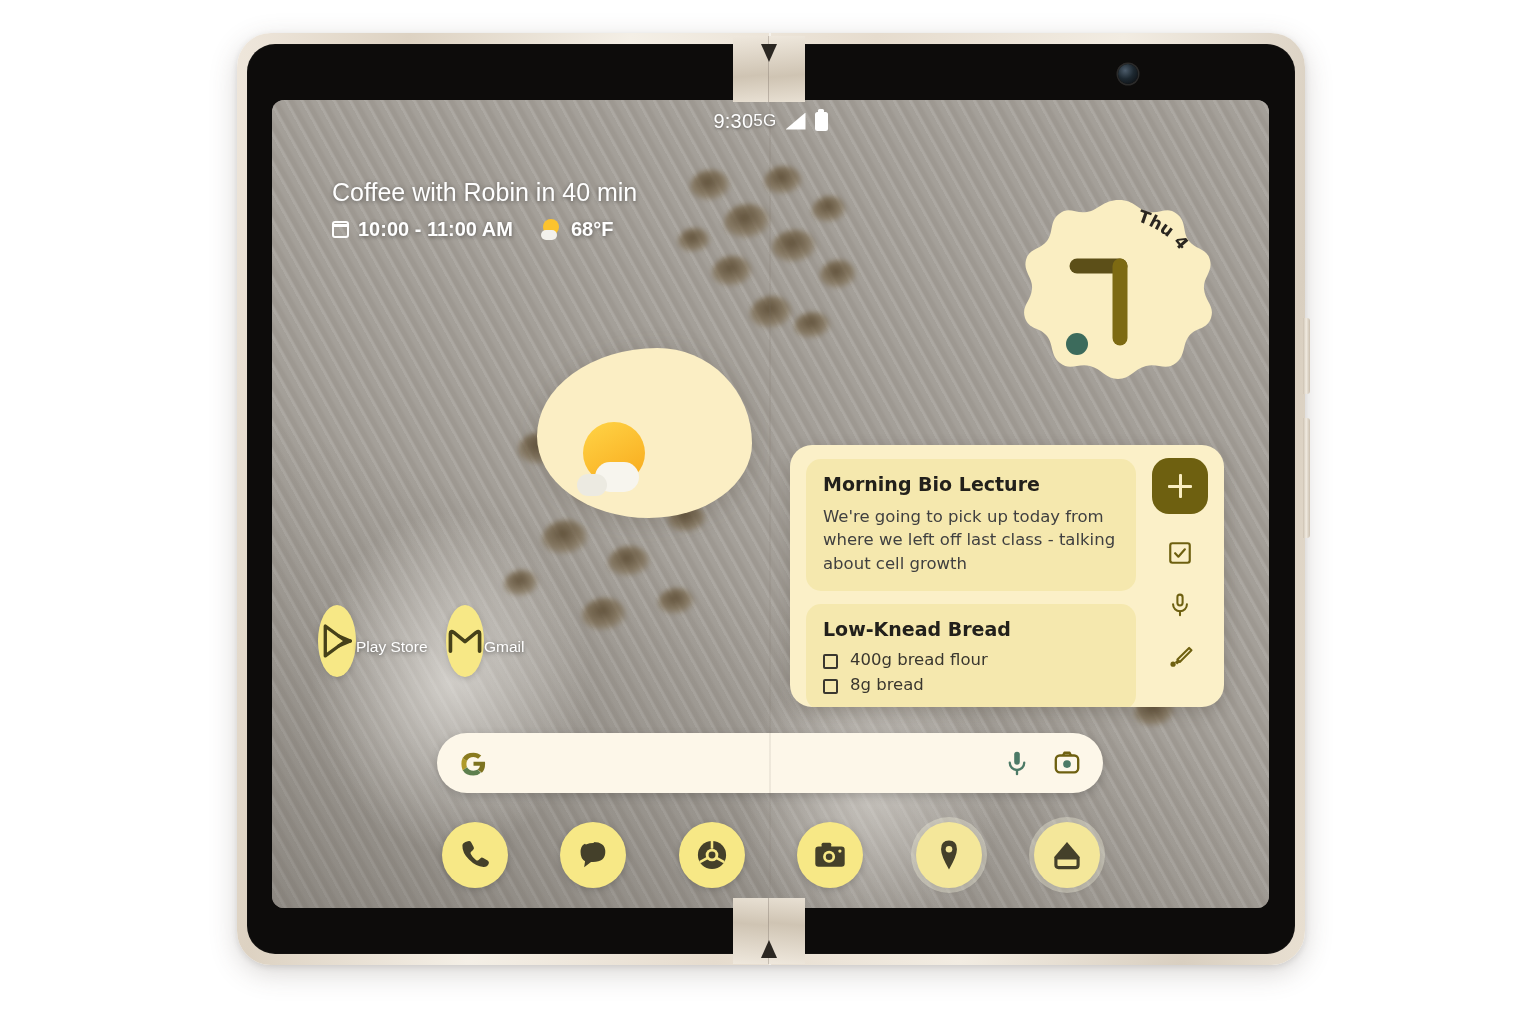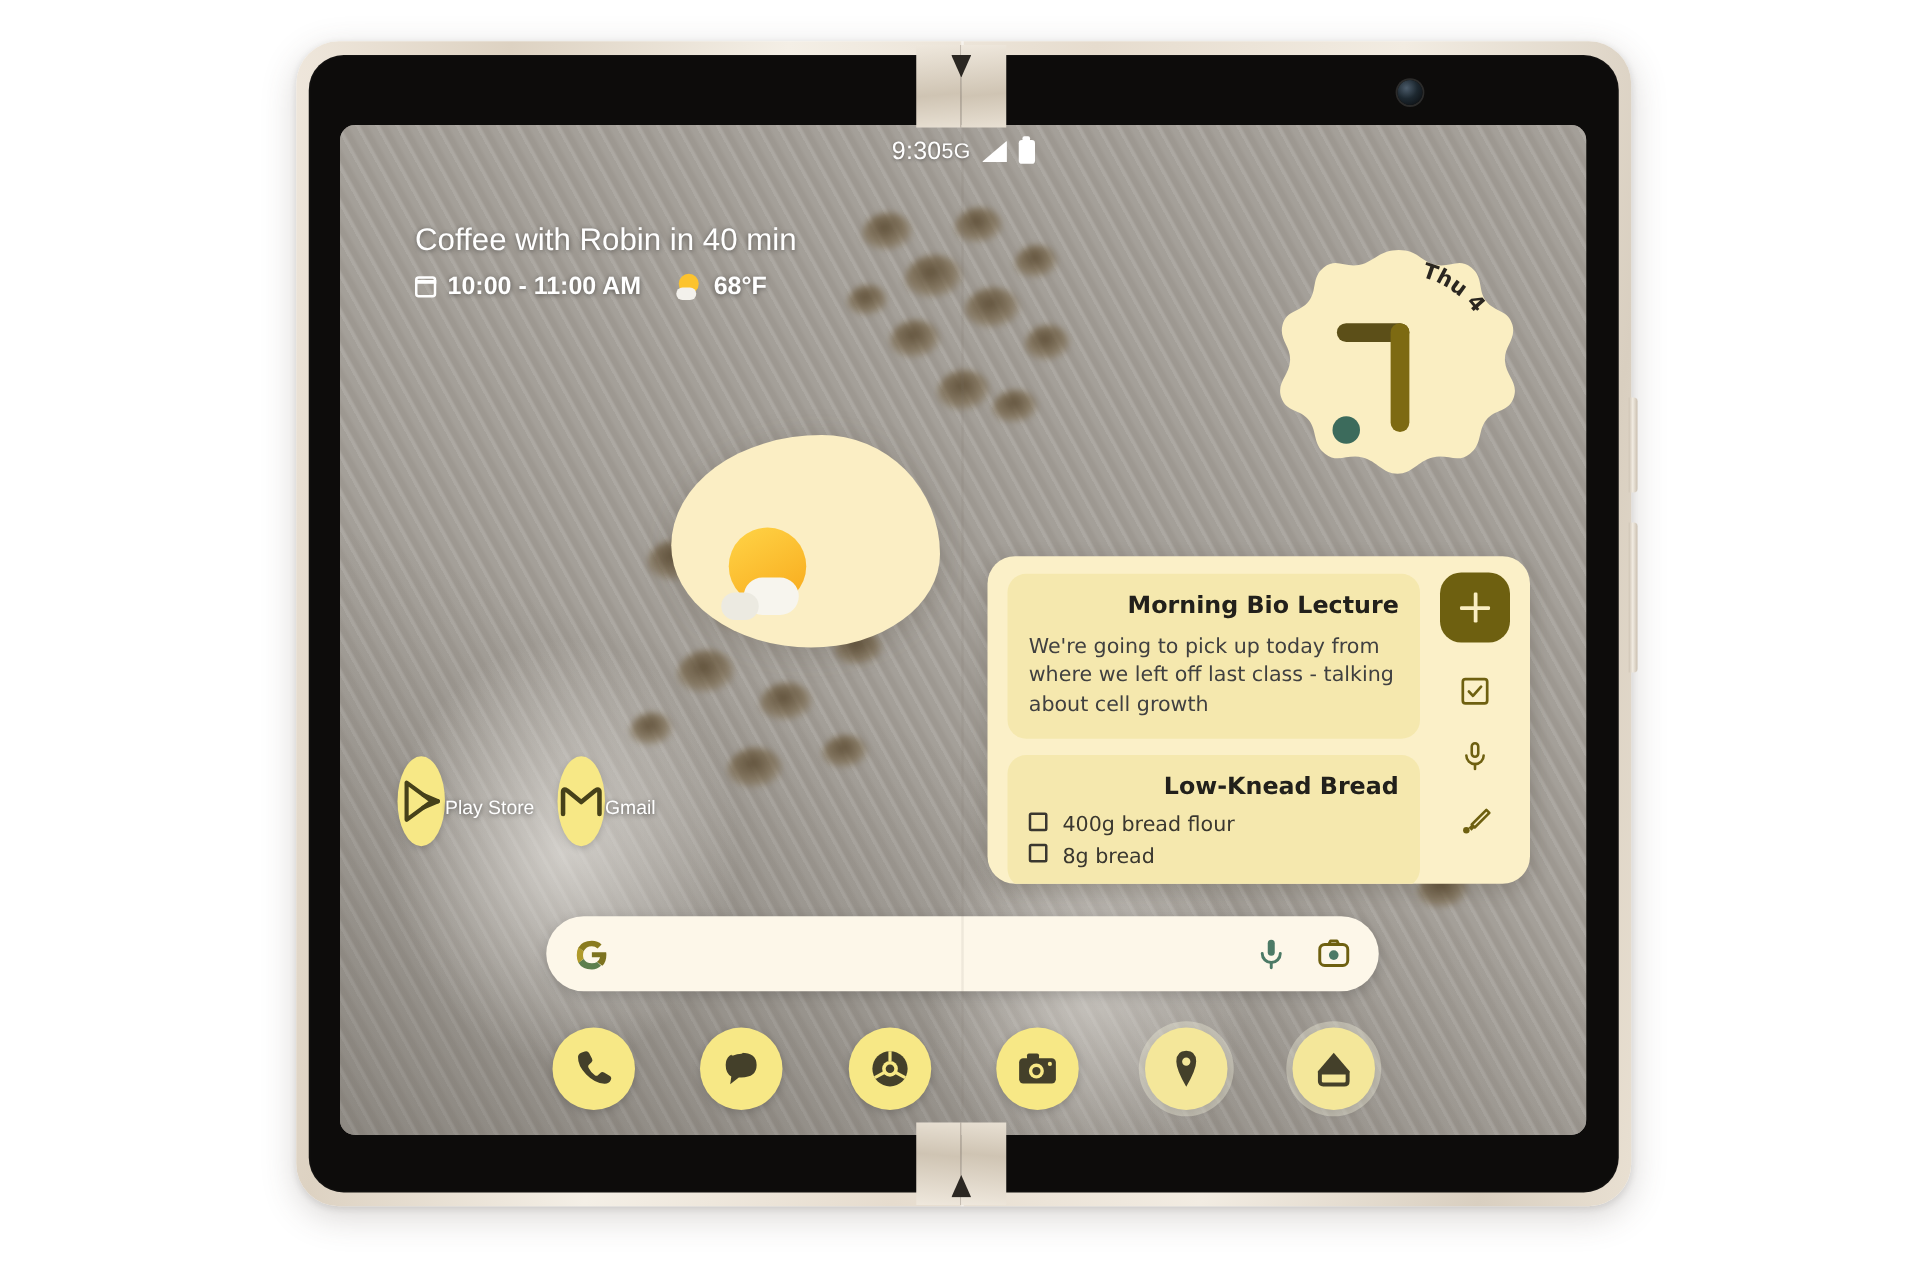--- a/index.html
+++ b/index.html
@@ -310,28 +310,27 @@
   }
   .note-card {
     background: #f5e8ae;
     border-radius: 15px;
     padding: 14px 17px 16px 17px;
   }
   .note-title {
     font-size: 19px; font-weight: 700; color: #22201b;
     font-family: "DejaVu Sans", sans-serif;
     margin-bottom: 10px;
-    text-align: right;
   }
   .note-body {
     font-size: 16.5px; line-height: 1.42; color: #404040;
     font-family: "DejaVu Sans", sans-serif;
   }
   .note-item {
-    display: flex; align-items: flex-start; gap: 12px;
+    display: flex; align-items: flex-end; gap: 12px;
     font-size: 16.5px; color: #3a372f; margin-top: 6px;
     font-family: "DejaVu Sans", sans-serif;
   }
   .note-cb {
     width: 15px; height: 15px; border: 2px solid #3a372f; border-radius: 2px; flex: none;
   }
   .notes-actions {
     width: 88px; flex: none;
     display: flex; flex-direction: column; align-items: center;
     padding-top: 13px; gap: 26px;

